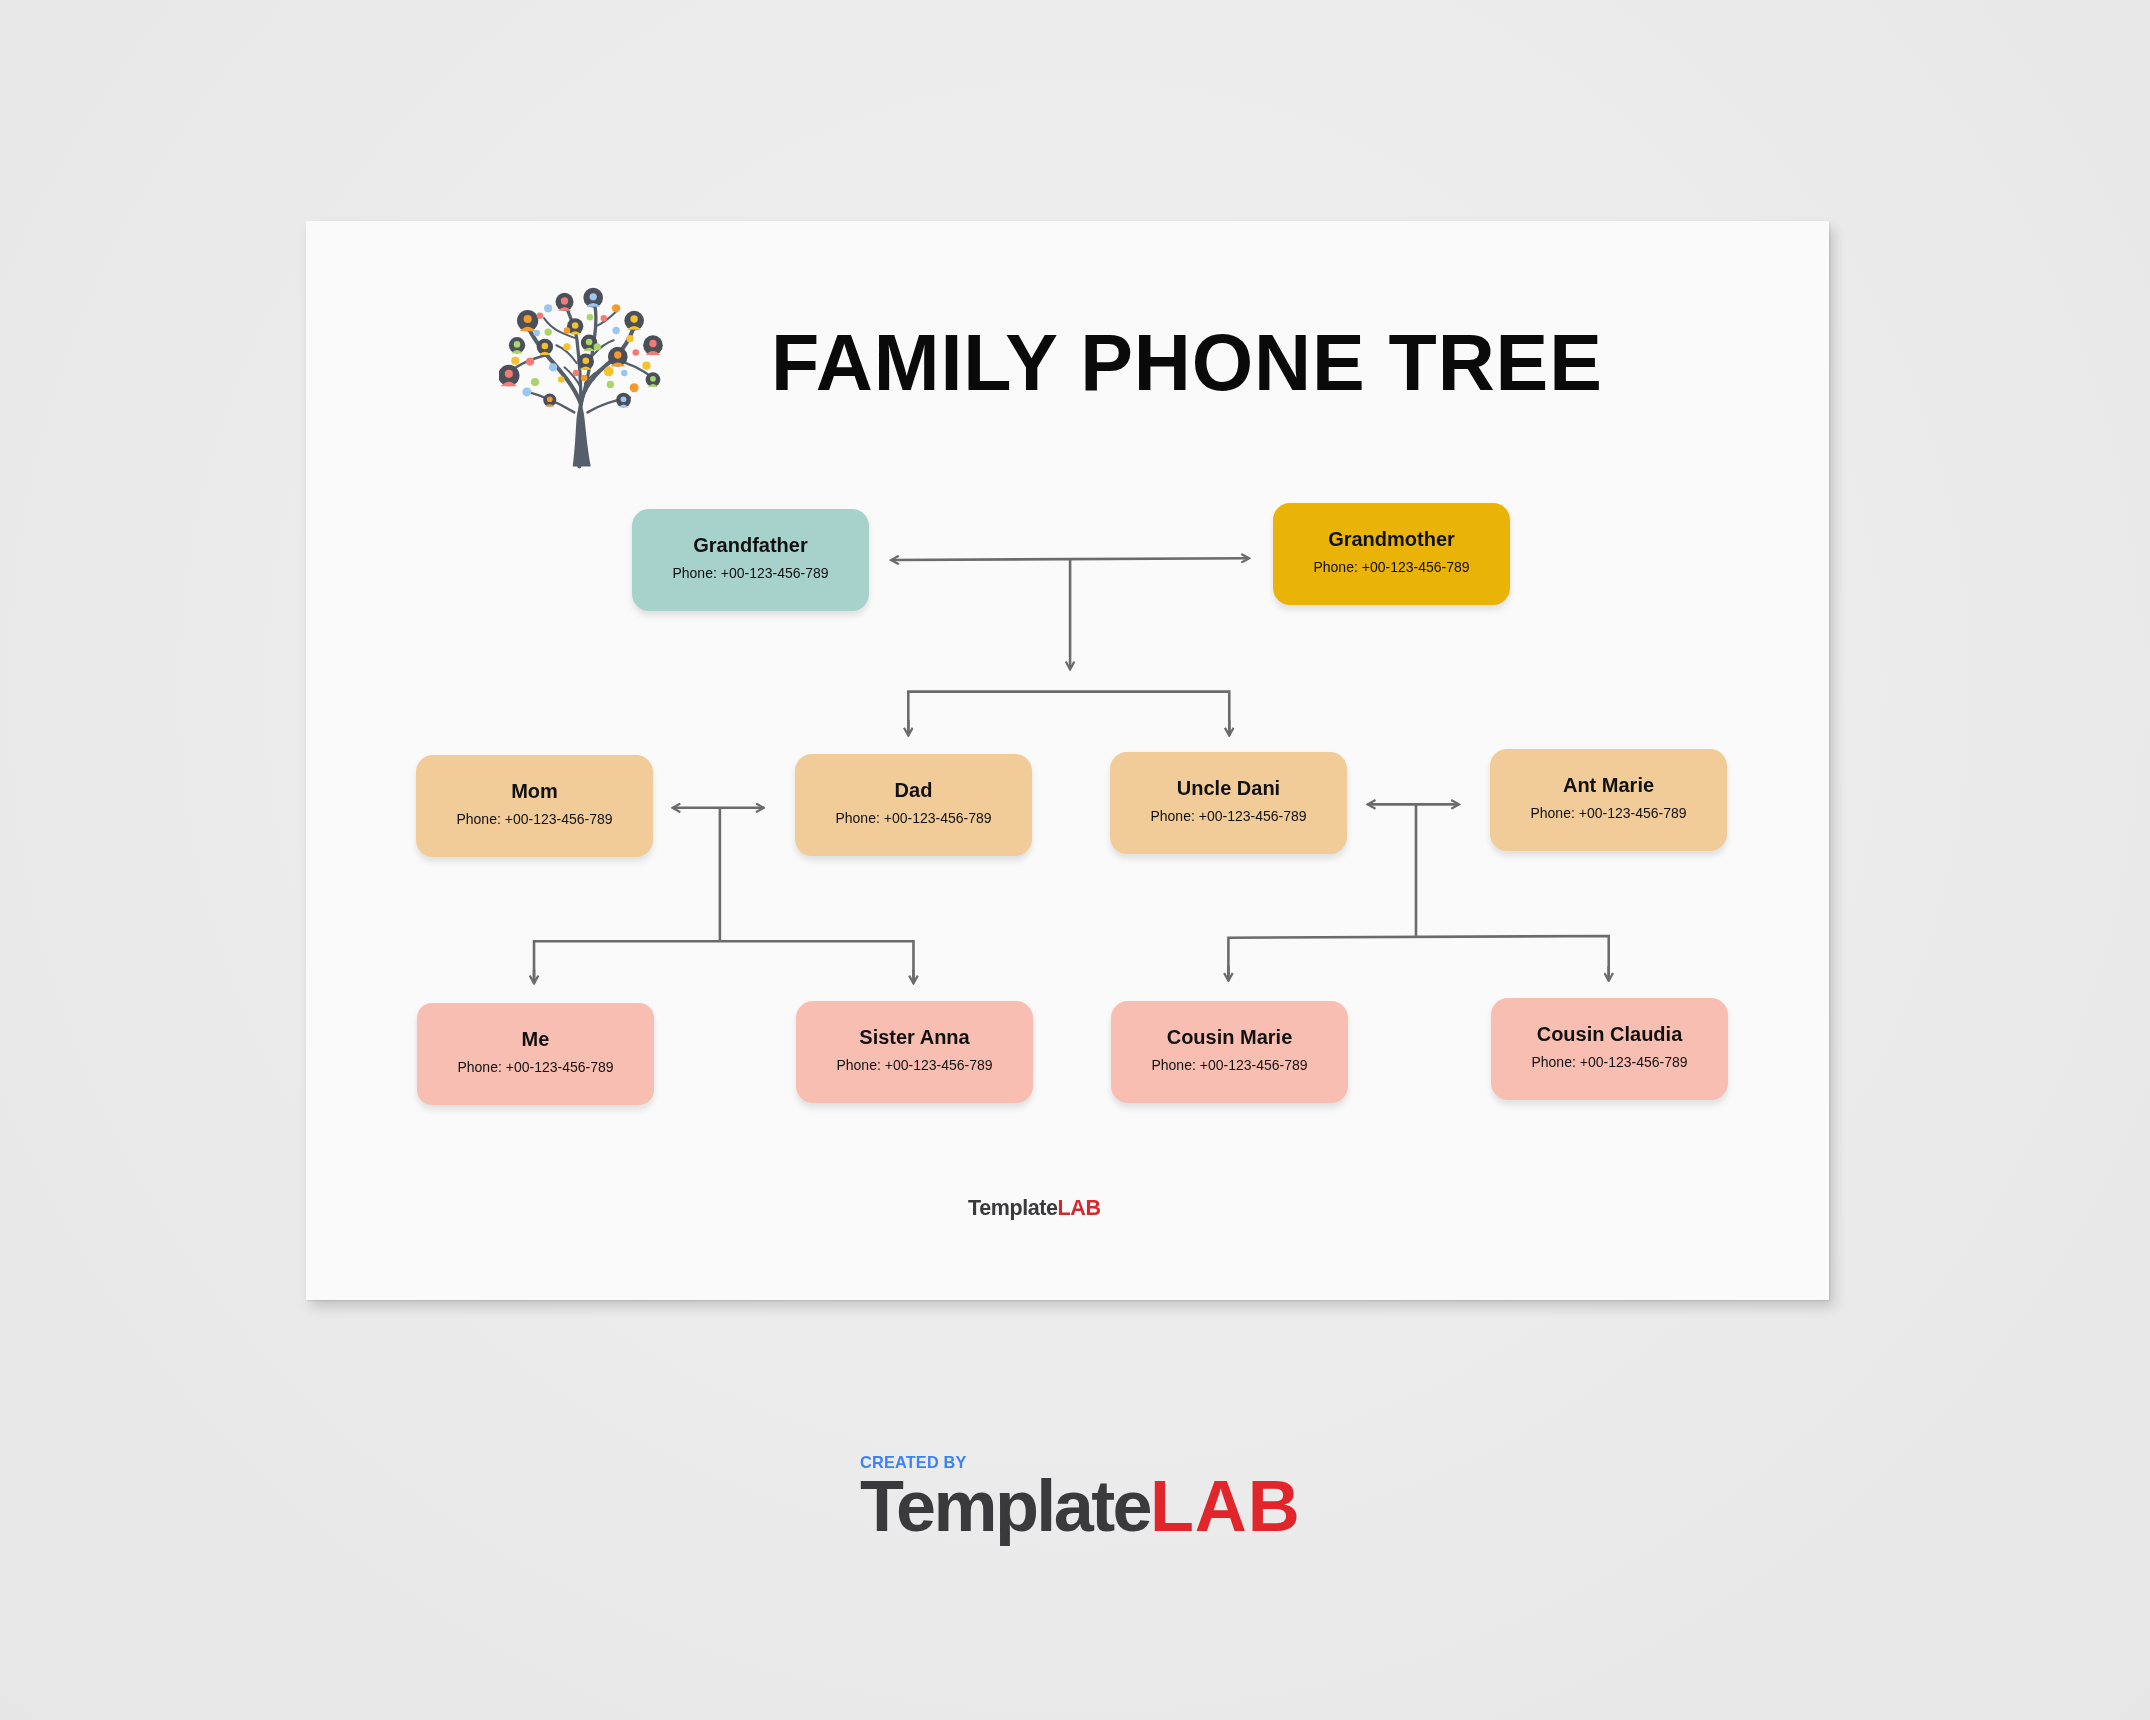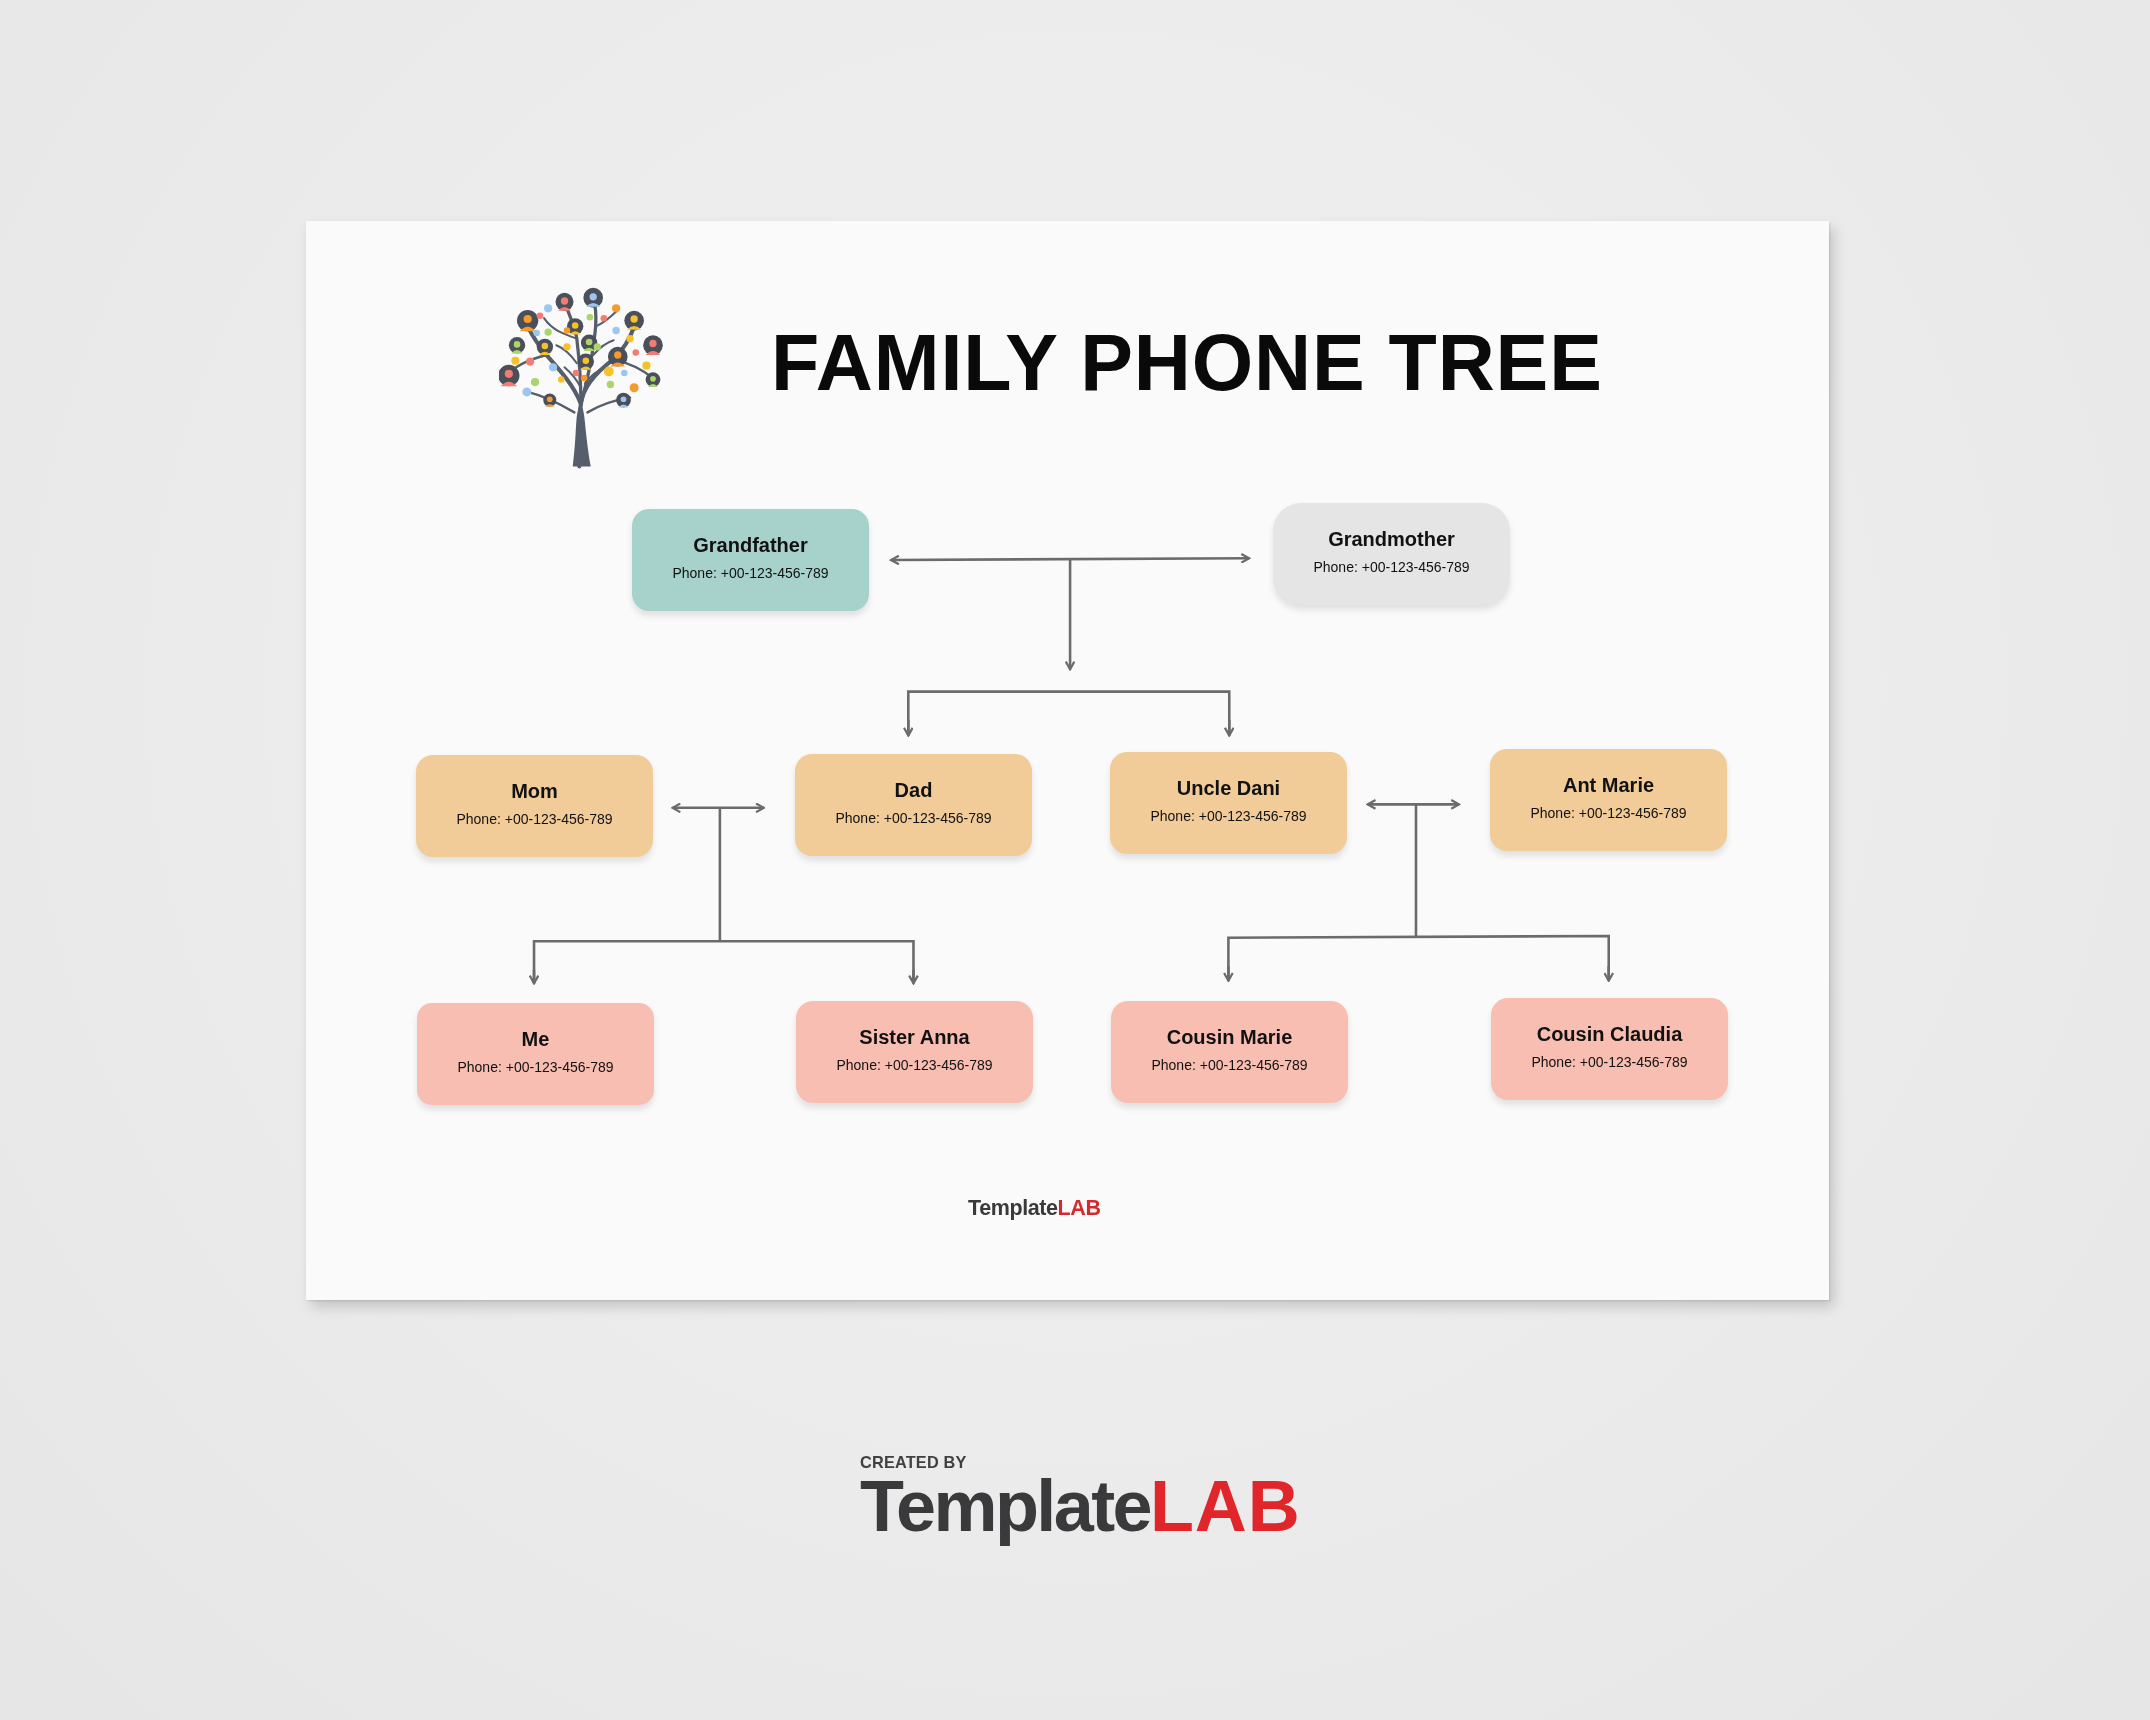--- a/index.html
+++ b/index.html
@@ -39,21 +39,21 @@
     position: absolute; left: 662px; top: 977px; font-size: 21.5px; font-weight: 700;
     letter-spacing: -0.4px; white-space: nowrap; line-height: 1;
   }
   .page-logo .dark { color: #3a3a3c; }
   .page-logo .red { color: #d42a2f; }
   .credit {
     position: absolute; left: 860px; top: 1454px; white-space: nowrap;
   }
   .credit-by {
     font-family: "Liberation Sans", sans-serif; font-weight: 700; font-size: 16.3px;
-    color: #404040; letter-spacing: 0.2px; line-height: 1;
+    color: #3b82f6; letter-spacing: 0.2px; line-height: 1;
   }
   .credit-logo {
     font-family: "Liberation Sans", sans-serif; font-weight: 700; font-size: 72px;
     letter-spacing: -2.6px; line-height: 1; margin-top: 0px;
   }
   .credit-logo .dark { color: #3a3a3c; }
   .credit-logo .red { color: #e0262b; letter-spacing: 0.9px; }
 </style>
 </head>
 <body>
@@ -185,21 +185,21 @@
       <polyline points="1072,883 1072,833 1514,831 1514,883"></polyline>
       <line x1="1072" y1="866" x2="1072" y2="883" marker-end="url(#chev)"></line>
       <line x1="1514" y1="866" x2="1514" y2="883" marker-end="url(#chev)"></line>
     </g>
   </svg>
 
   <div class="node" style="left:326px;top:288px;background:#a7d2cb;">
     <div class="node-name">Grandfather</div>
     <div class="node-phone">Phone: +00-123-456-789</div>
   </div>
-  <div class="node" style="left:967px;top:282px;background:#e5e5e5;border-radius:28px;">
+  <div class="node" style="left:967px;top:282px;background:#eab308;">
     <div class="node-name">Grandmother</div>
     <div class="node-phone">Phone: +00-123-456-789</div>
   </div>
 
   <div class="node" style="left:110px;top:534px;background:#f1cc98;">
     <div class="node-name">Mom</div>
     <div class="node-phone">Phone: +00-123-456-789</div>
   </div>
   <div class="node" style="left:489px;top:533px;background:#f1cc98;">
     <div class="node-name">Dad</div>

